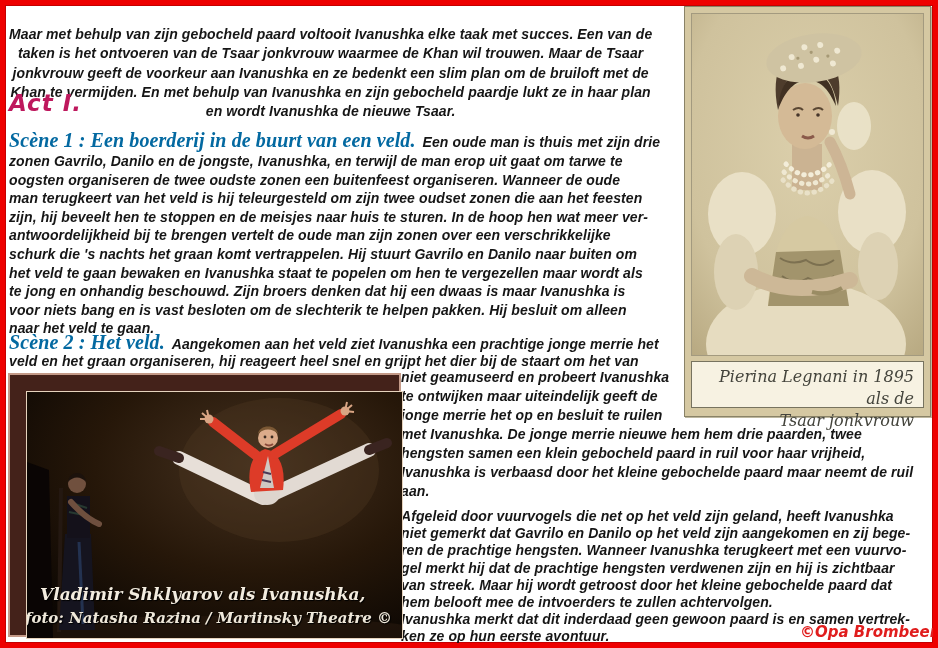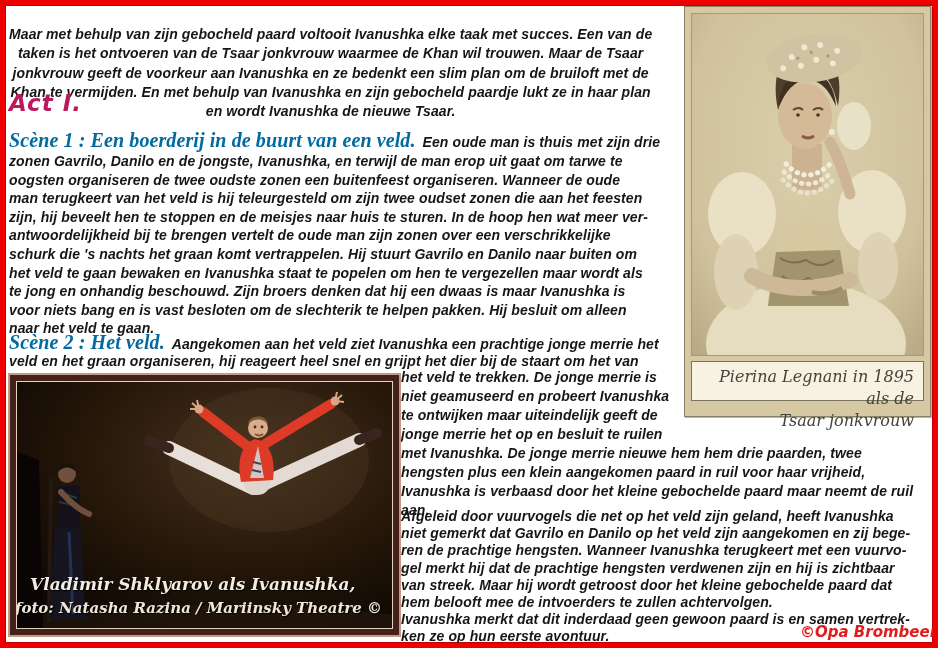--- a/index.html
+++ b/index.html
@@ -61,37 +61,37 @@
   }
   .legnani-photo {
     width:233px; height:343px;
     border:1px solid #a39a7f;
     box-sizing:border-box;
     overflow:hidden;
   }
   .legnani-caption {
     margin-top:5px;
     box-sizing:border-box;
-    width:233px; height:40px;
+    width:233px; height:47px;
     background:#f7f2e2;
     border:1px solid #77735f;
     padding:4px 9px 0 9px;
     font:italic 16px/22px "DejaVu Serif", serif;
     color:#44443c;
     text-align:right;
   }
 
   
   .ballet {
     position:absolute; left:3px; top:368px;
     width:393px; height:264px;
     box-sizing:border-box; margin:0;
     border:2px solid #c49a88;
     background:#44221a;
-    padding:6px;
+    padding:16px;
   }
   .ballet-inner {
     position:relative;
     width:377px; height:248px;
     box-sizing:border-box;
     border:1px solid #e6d3bd;
     overflow:hidden;
     background:#1a0f08;
   }
   .bcap1 {
@@ -141,26 +141,25 @@
   <div class="tblock" id="scene2l1">
     <div class="tl">
       <span class="scene-h">Scène 2 : Het veld.</span><span>Aangekomen aan het veld ziet Ivanushka een prachtige jonge merrie het</span>
     </div>
   </div>
   <div class="tblock" id="scene2l2">
     <div class="tl">veld en het graan organiseren, hij reageert heel snel en grijpt het dier bij de staart om het van</div>
   </div>
 
   <div class="tblock" id="rightcol">
-    <div class="tl">het veld te trekken. De jonge merrie is</div>
     <div class="tl">niet geamuseerd en probeert Ivanushka</div>
     <div class="tl">te ontwijken maar uiteindelijk geeft de</div>
     <div class="tl">jonge merrie het op en besluit te ruilen</div>
     <div class="tl">met Ivanushka. De jonge merrie nieuwe hem hem drie paarden, twee</div>
-    <div class="tl">hengsten plus een klein aangekomen paard in ruil voor haar vrijheid,</div>
+    <div class="tl">hengsten samen een klein gebocheld paard in ruil voor haar vrijheid,</div>
     <div class="tl">Ivanushka is verbaasd door het kleine gebochelde paard maar neemt de ruil</div>
     <div class="tl">aan.</div>
   </div>
 
   <div class="tblock" id="firebirds">
     <div class="tl">Afgeleid door vuurvogels die net op het veld zijn geland, heeft Ivanushka</div>
     <div class="tl">niet gemerkt dat Gavrilo en Danilo op het veld zijn aangekomen en zij bege-</div>
     <div class="tl">ren de prachtige hengsten. Wanneer Ivanushka terugkeert met een vuurvo-</div>
     <div class="tl">gel merkt hij dat de prachtige hengsten verdwenen zijn en hij is zichtbaar</div>
     <div class="tl">van streek. Maar hij wordt getroost door het kleine gebochelde paard dat</div>

